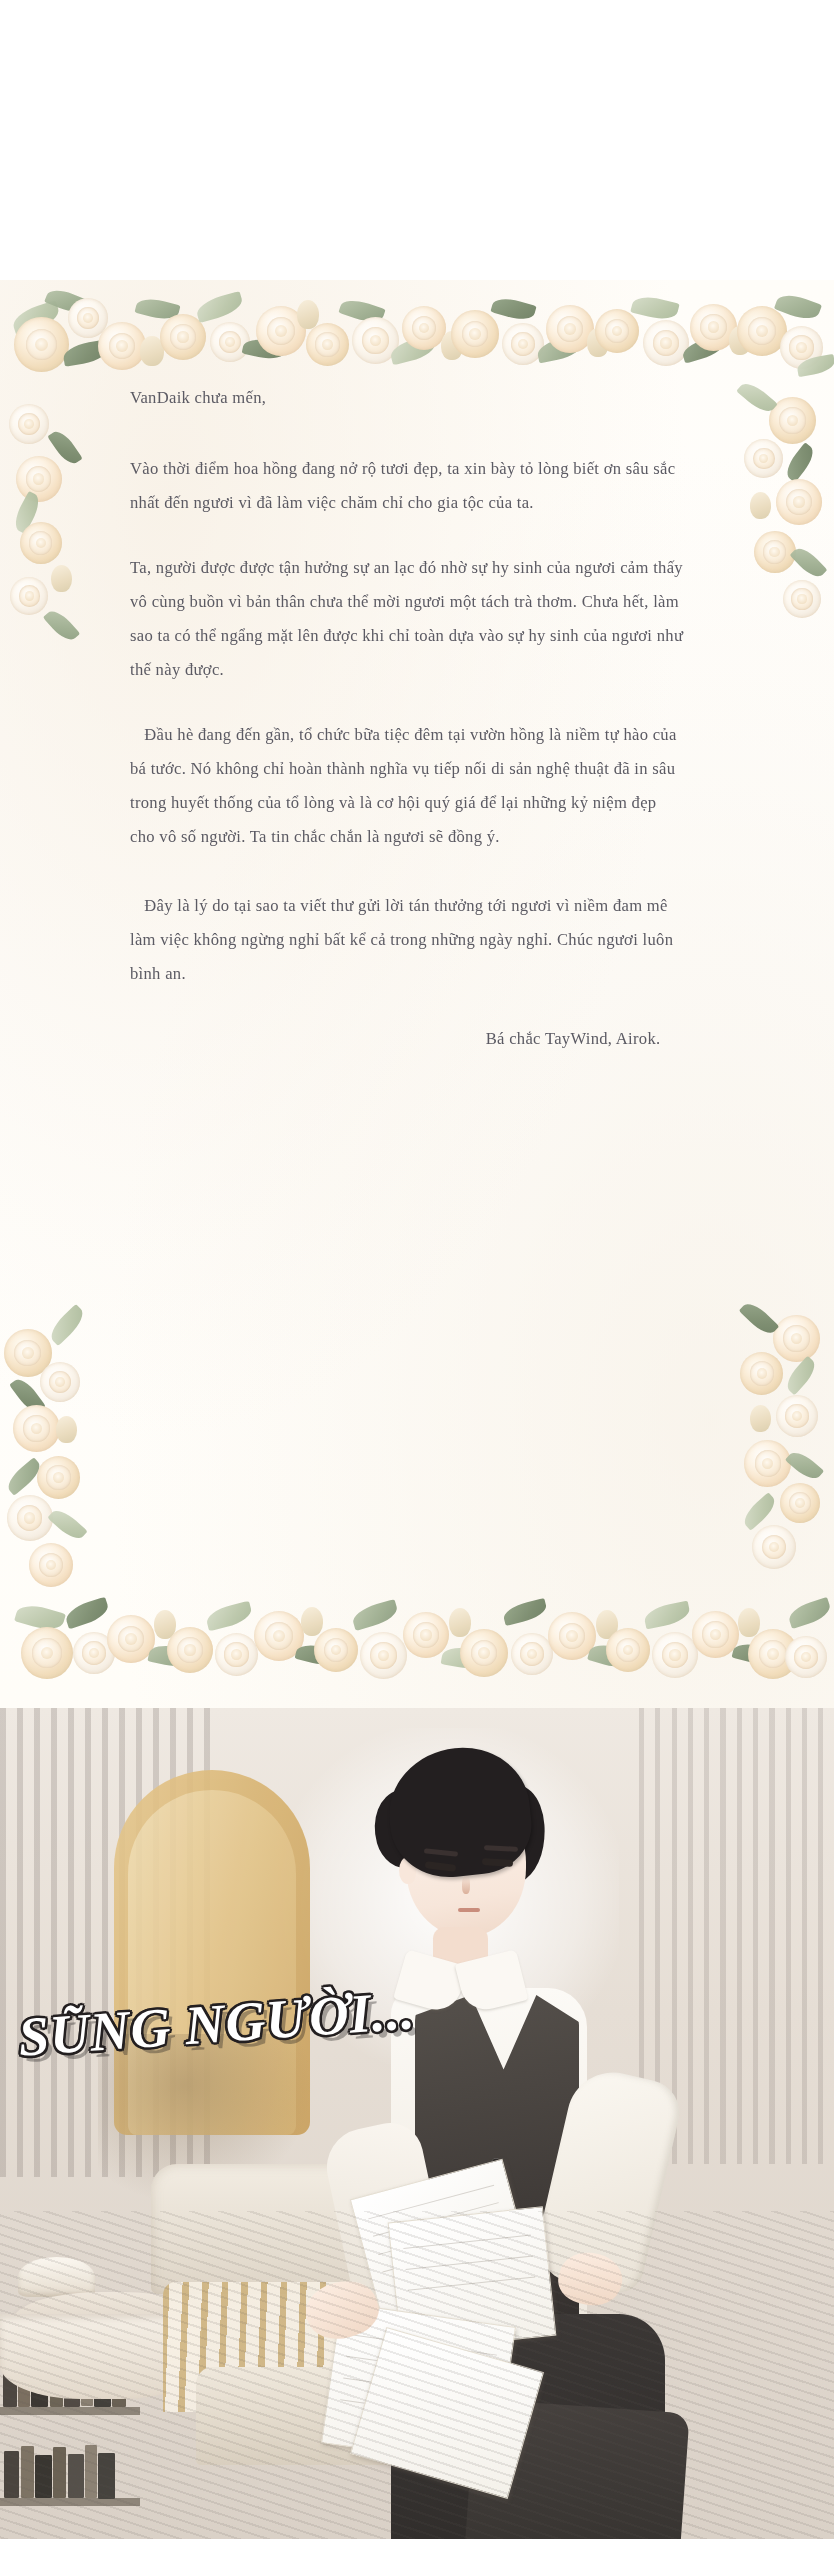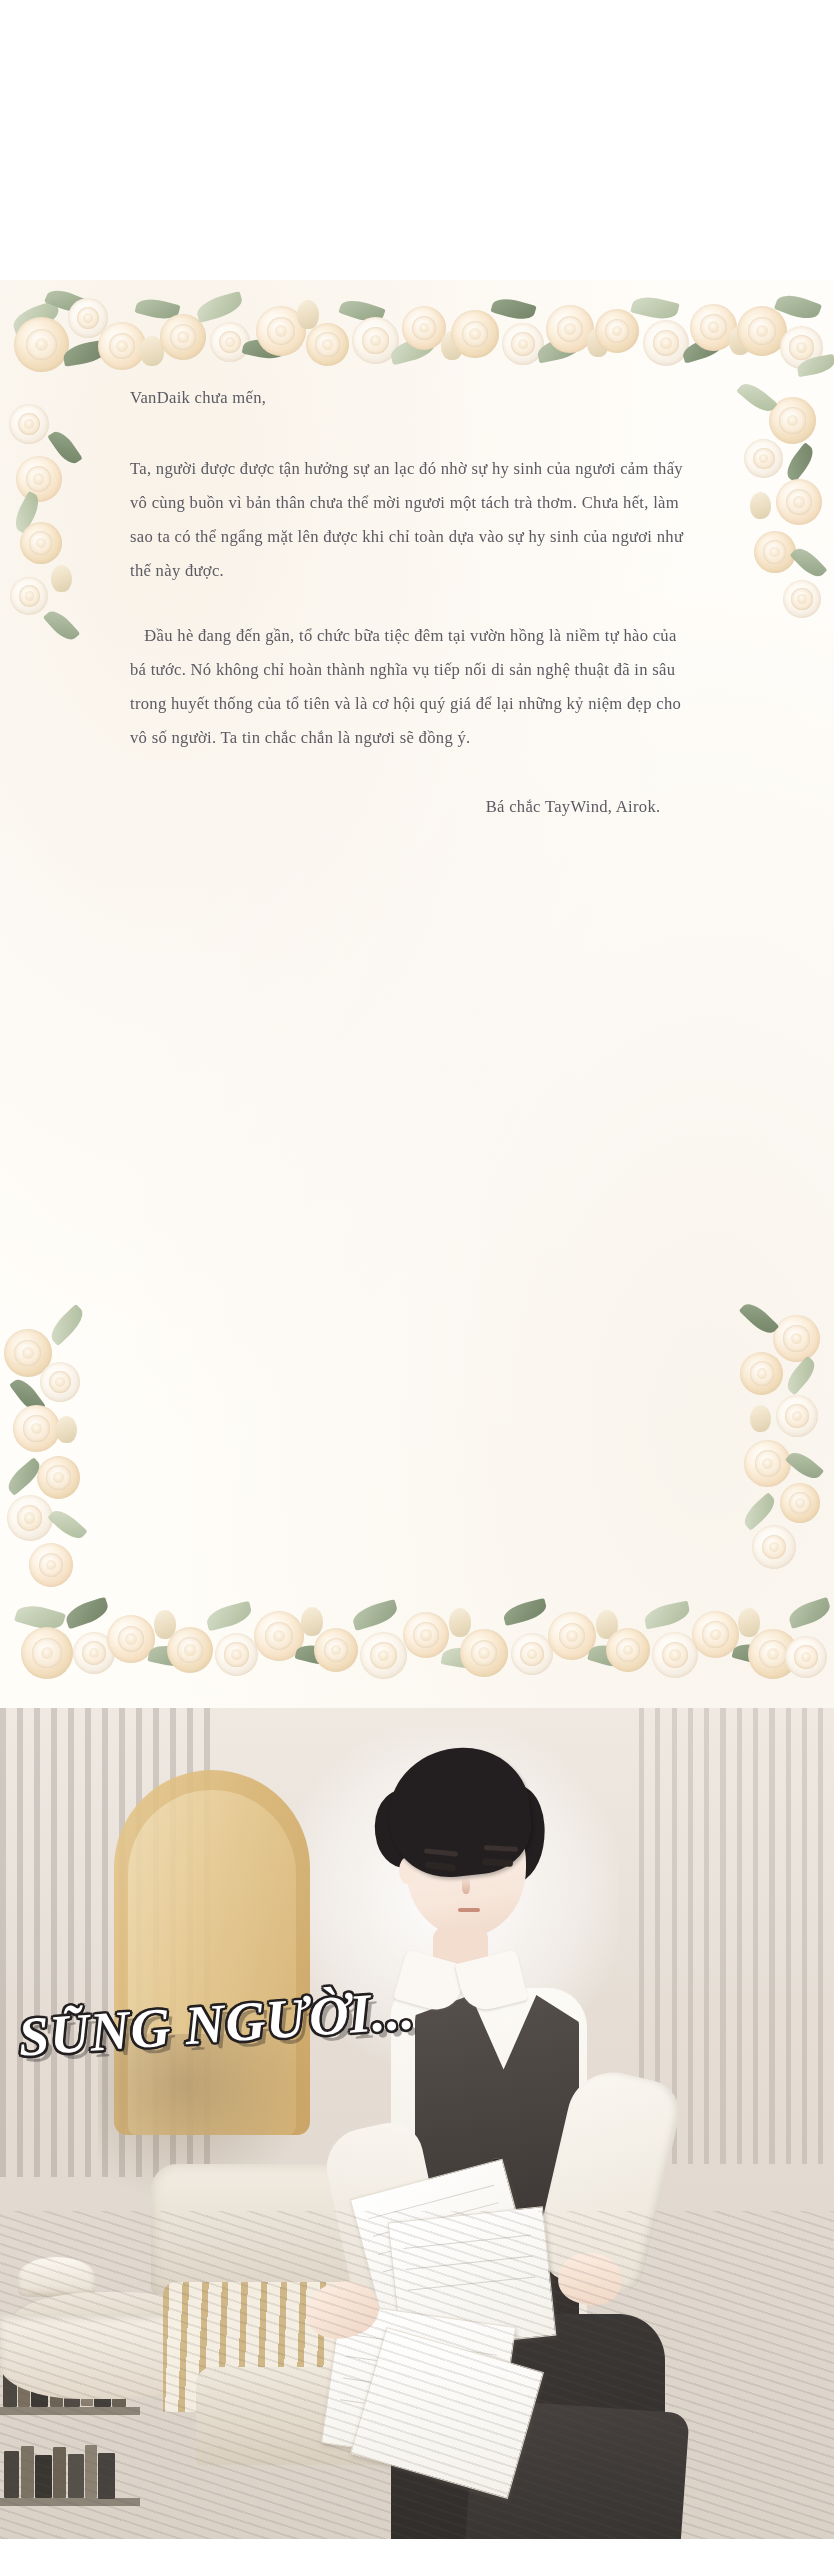--- a/index.html
+++ b/index.html
@@ -630,22 +630,24 @@
       <div class="bud" style="left:19.6px;top:1047px;width:21px;height:27px;"></div>
       <div class="rose" style="left:14.3px;top:1082px;width:47px;height:47px;"></div>
       <div class="leaf" style="left:56px;top:1099px;width:37px;height:17px;transform:rotate(40deg);"></div>
       <div class="rose warm" style="left:50px;top:1125px;width:40px;height:40px;"></div>
       <div class="leaf light" style="left:10.4px;top:1145px;width:39px;height:17px;transform:rotate(-42deg);"></div>
       <div class="rose pale" style="left:22px;top:1167px;width:44px;height:44px;"></div>
     </div>
 
     <div class="letter-text">
       <p class="salutation">VanDaik chưa mến,</p>
+      <p>Vào thời điểm hoa hồng đang nở rộ tươi đẹp, ta xin bày tỏ lòng biết ơn sâu sắc nhất đến ngươi vì đã làm việc chăm chỉ cho gia tộc của ta.</p>
       <p>Ta, người được được tận hưởng sự an lạc đó nhờ sự hy sinh của ngươi cảm thấy vô cùng buồn vì bản thân chưa thể mời ngươi một tách trà thơm. Chưa hết, làm sao ta có thể ngẩng mặt lên được khi chỉ toàn dựa vào sự hy sinh của ngươi như thế này được.</p>
-      <p class="indent gap-big">Đầu hè đang đến gần, tổ chức bữa tiệc đêm tại vườn hồng là niềm tự hào của bá tước. Nó không chỉ hoàn thành nghĩa vụ tiếp nối di sản nghệ thuật đã in sâu trong huyết thống của tổ tiên và là cơ hội quý giá để lại những kỷ niệm đẹp cho vô số người. Ta tin chắc chắn là ngươi sẽ đồng ý.</p>
+      <p class="indent gap-big">Đầu hè đang đến gần, tổ chức bữa tiệc đêm tại vườn hồng là niềm tự hào của bá tước. Nó không chỉ hoàn thành nghĩa vụ tiếp nối di sản nghệ thuật đã in sâu trong huyết thống của tổ lòng và là cơ hội quý giá để lại những kỷ niệm đẹp cho vô số người. Ta tin chắc chắn là ngươi sẽ đồng ý.</p>
+      <p class="indent">Đây là lý do tại sao ta viết thư gửi lời tán thưởng tới ngươi vì niềm đam mê làm việc không ngừng nghỉ bất kể cả trong những ngày nghỉ. Chúc ngươi luôn bình an.</p>
       <p class="signature">Bá chắc TayWind, Airok.</p>
     </div>
   </div>
 
   <div class="comic-panel">
 
     <div class="stripes-left"></div>
     <div class="stripes-right"></div>
     <div class="comic-bg-glow"></div>
 

